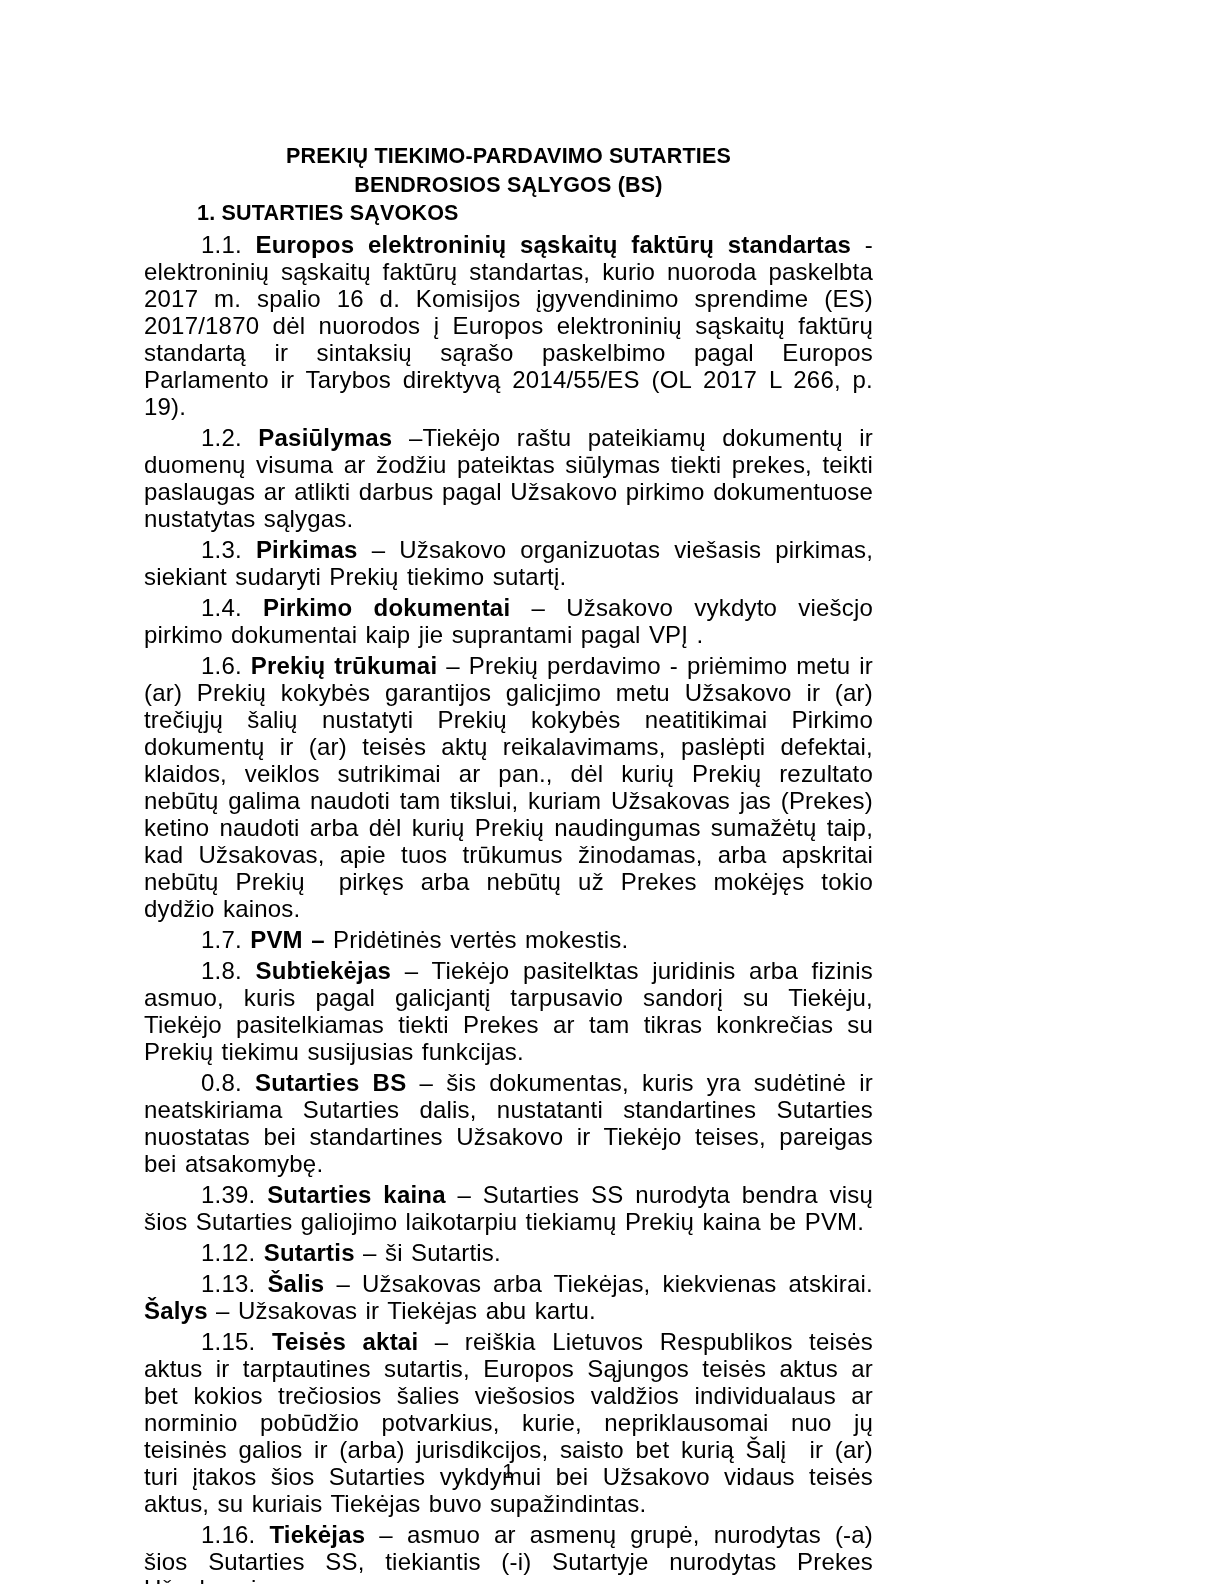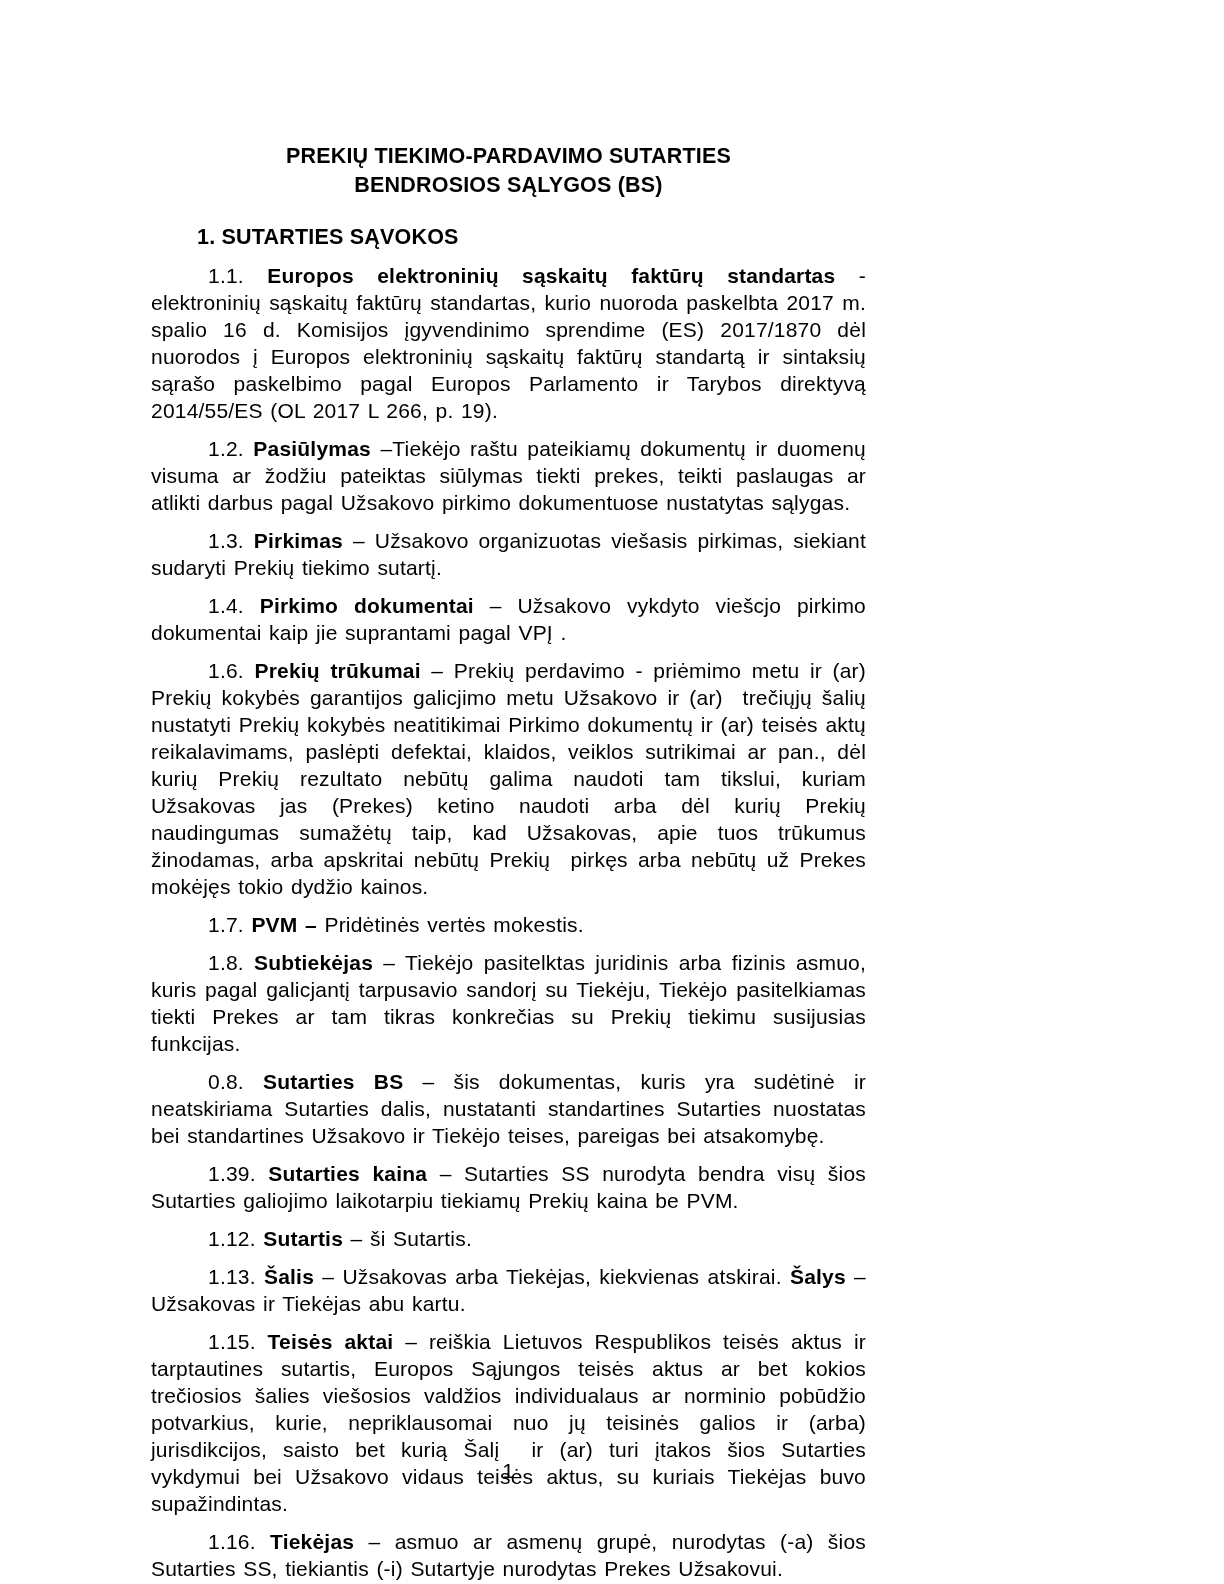--- a/index.html
+++ b/index.html
@@ -21,30 +21,29 @@
   .title-block {
     text-align: center;
   }
   .title-line {
     font-size: 21.5px;
     font-weight: bold;
     line-height: 29px;
     letter-spacing: 0.2px;
   }
   .section-heading {
-    margin-top: 24px;
     font-size: 21.5px;
     font-weight: bold;
     line-height: 27px;
     text-indent: 57px;
     letter-spacing: 0.2px;
   }
   .para {
-    margin: 11px;
-    font-size: 21px;
+    margin: 4px;
+    font-size: 24px;
     line-height: 27px;
     text-align: justify;
     text-indent: 57px;
     letter-spacing: 0.2px;
     word-spacing: 1.5px;
     white-space: pre-wrap;
   }
   .para b {
     font-weight: bold;
   }

